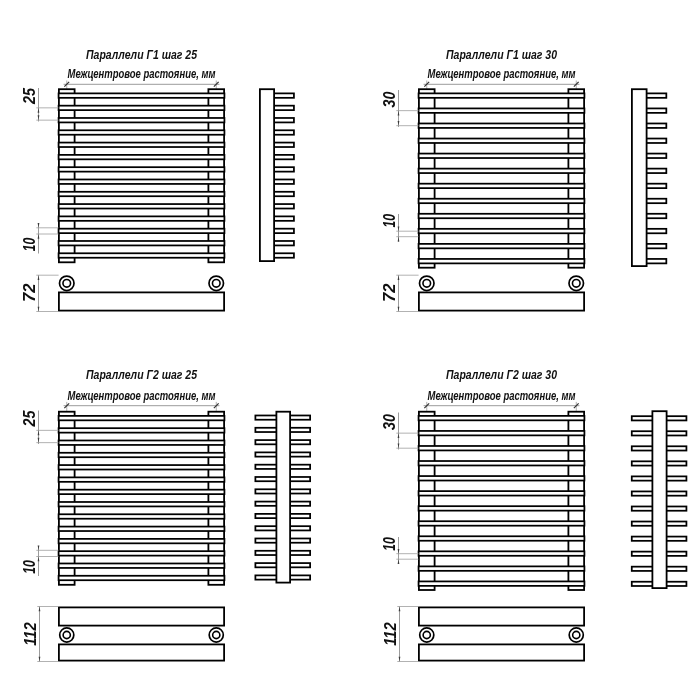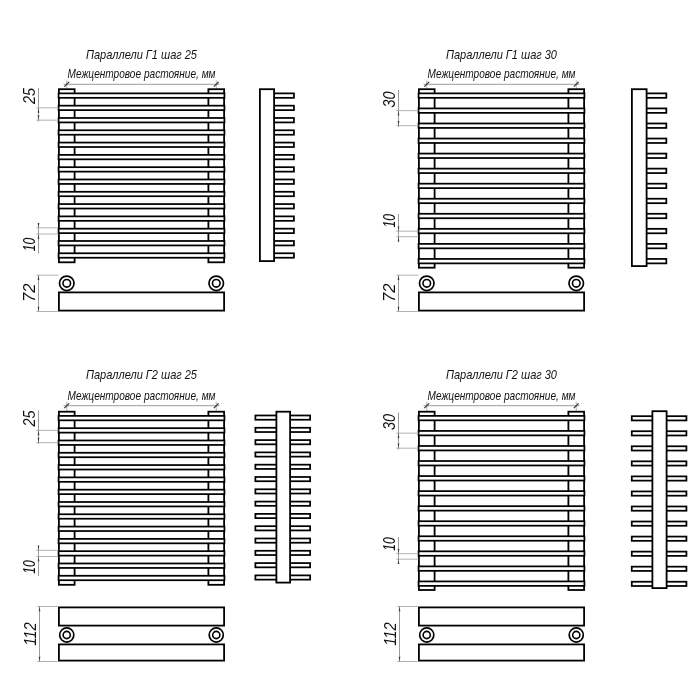--- a/index.html
+++ b/index.html
@@ -1,16 +1,16 @@
 <!DOCTYPE html>
 <html><head>
 <meta charset="utf-8">
 <style>
   html, body { margin: 0; padding: 0; background: #fff; }
-  #page { width: 700px; height: 700px; position: relative; filter: grayscale(1); }
+  #page { width: 700px; height: 700px; position: relative; filter: grayscale(1); font-weight: bold; }
   text { font-family: "Liberation Sans", sans-serif; }
 </style>
 </head>
 <body>
 <div id="page">
 <svg width="700" height="700" viewBox="0 0 700 700">
 <rect x="0" y="0" width="700" height="700" fill="#fff"></rect>
 <line x1="63.55" y1="84.30" x2="219.45" y2="84.30" stroke="#9c9c9c" stroke-width="1.0"></line>
 <line x1="66.75" y1="80.50" x2="66.75" y2="88.90" stroke="#b2b2b2" stroke-width="1.0"></line>
 <line x1="216.25" y1="80.50" x2="216.25" y2="88.90" stroke="#b2b2b2" stroke-width="1.0"></line>

